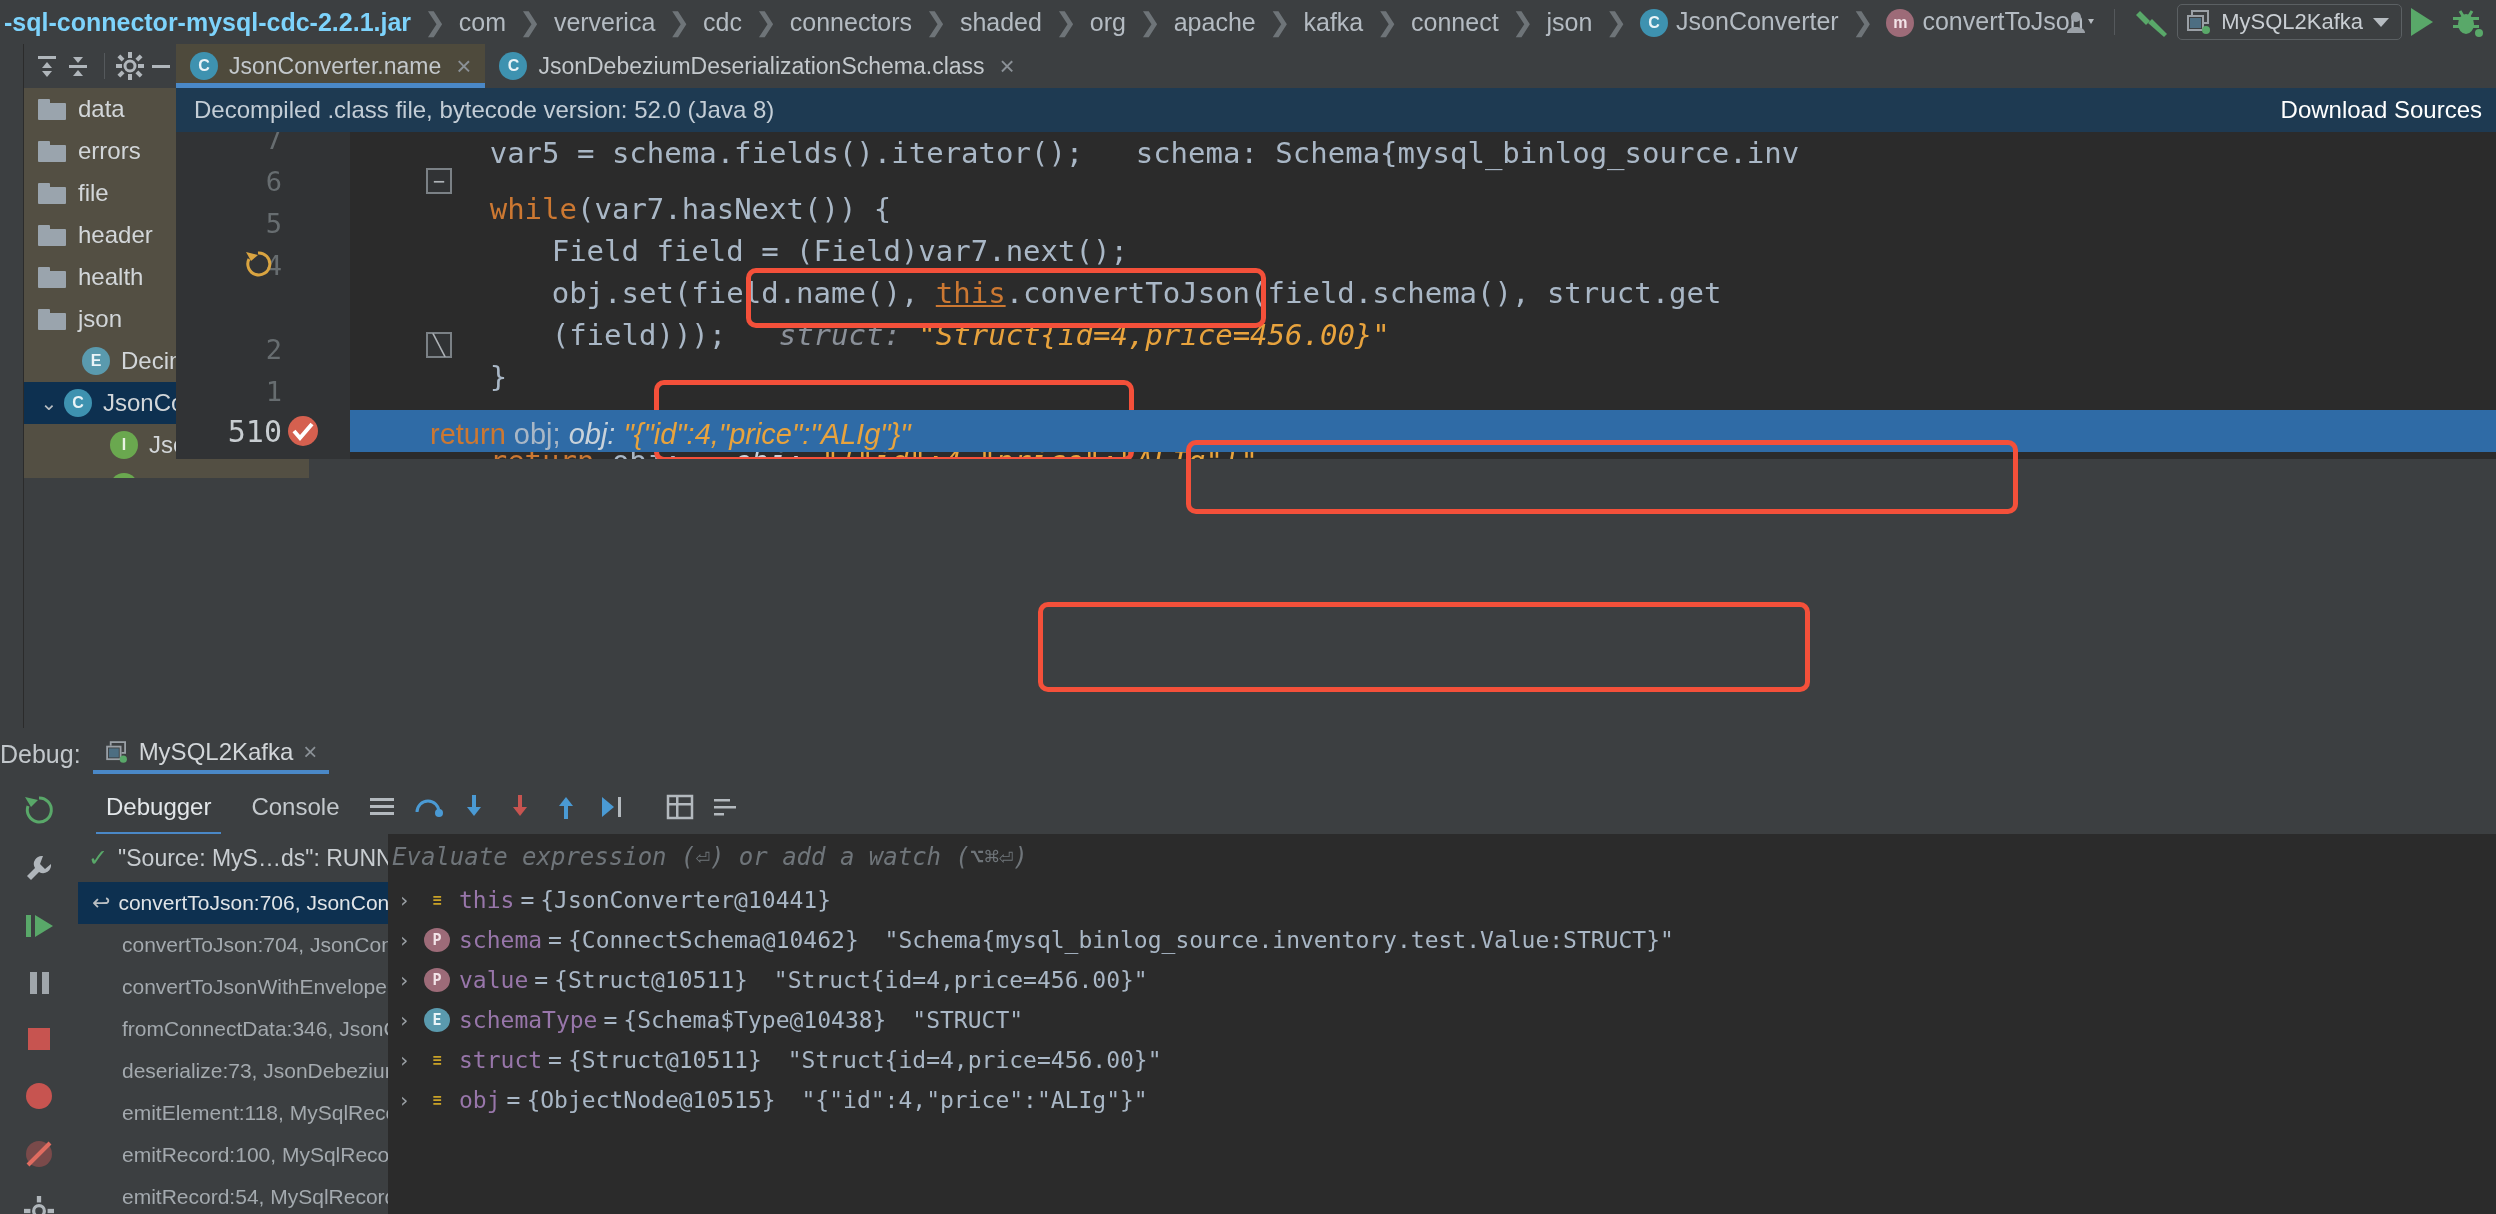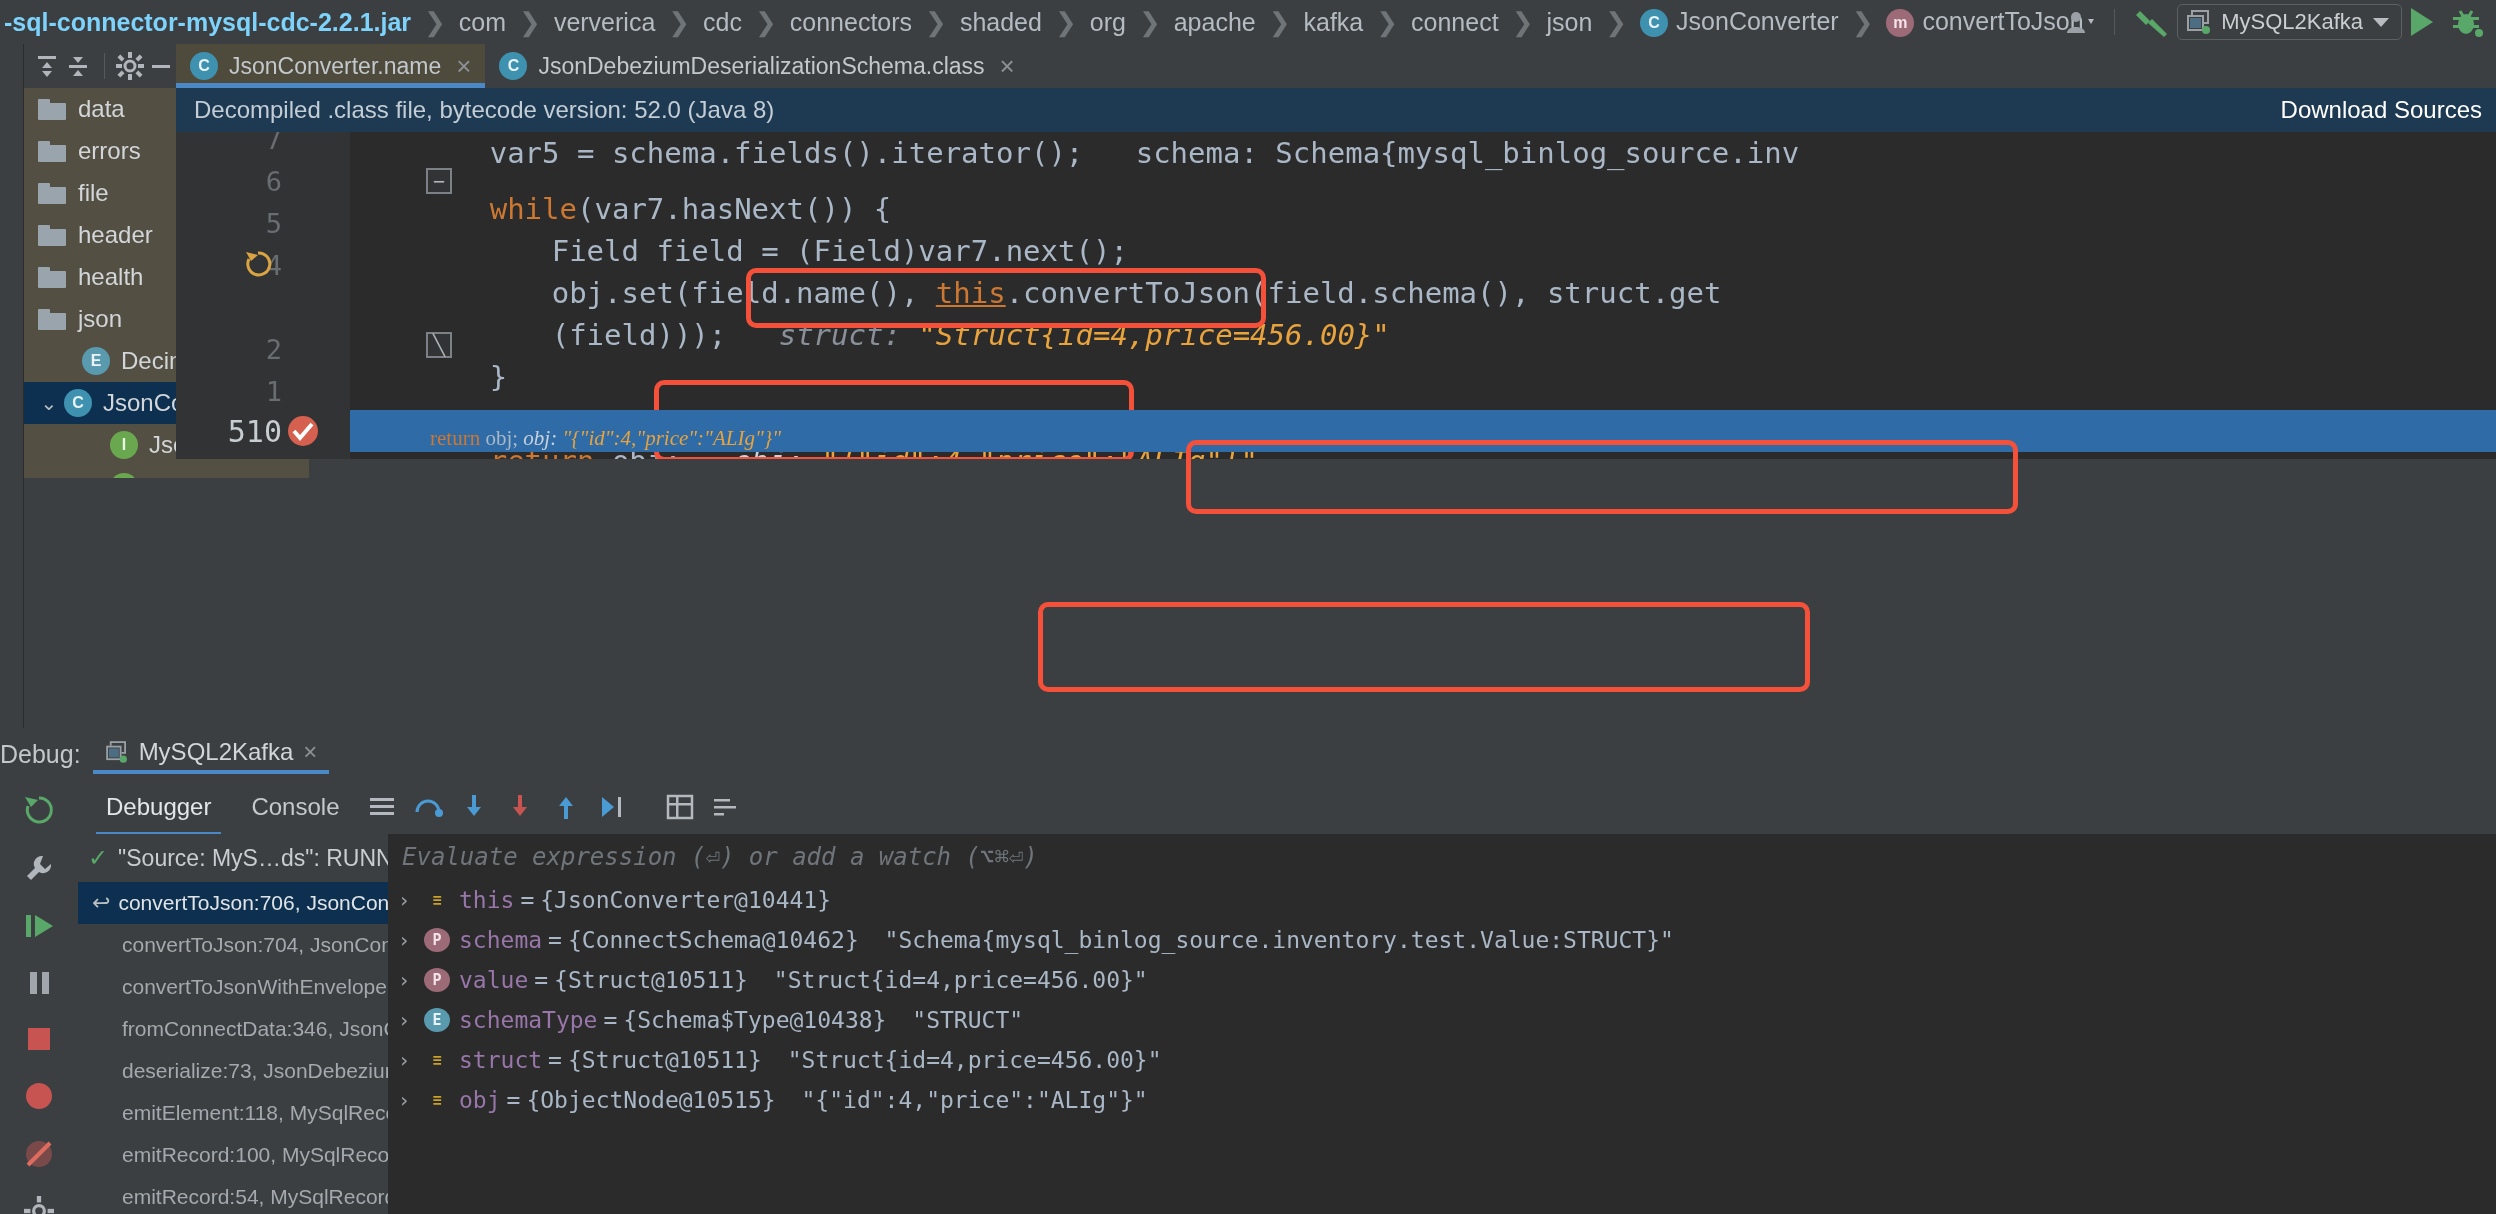--- a/index.html
+++ b/index.html
@@ -188,21 +188,21 @@
     color: #a3a9ae; font-size: 21px; white-space: nowrap; overflow: hidden;
   }
   .frame-row.sel { background: #0d3050; color: #e0e4e7; }
   .frame-row .fi { color: #b9bec2; margin-right: 8px; font-size: 22px; }
 
   .varspanel {
     position: absolute; left: 388px; top: 834px; right: 0; bottom: 0;
     background: #2b2b2b; font-size: 23px;
   }
   .eval-row {
-    height: 46px; display: flex; align-items: center; padding-left: 14px;
+    height: 46px; display: flex; align-items: center; padding-left: 4px;
     color: #6f757a; font-style: italic; font-size: 24px;
     font-family: "DejaVu Sans Mono", monospace;
   }
   .var-row {
     height: 32px; display: flex; align-items: center; padding-left: 10px;
     color: #bcc2c7; font-family: "DejaVu Sans Mono", monospace; font-size: 23px;
     white-space: nowrap;
   }
   .var-arrow { width: 26px; color: #9aa0a5; flex:none; font-size: 20px; }
   .vic {
@@ -475,21 +475,21 @@
         <span class="kw">return</span><span class="pl"> obj;   </span><span class="hint2">obj: </span><span class="strhint">"{"id":4,"price":"ALIg"}"</span>
       </div>
     </div>
 
     <div class="annot" style="left:570px; top:136px; width:520px; height:60px;"></div>
     <div class="annot" style="left:478px; top:248px; width:480px; height:82px;"></div>
   </div>
 
   <div style="position:absolute; left:176px; top:410px; right:0; height:42px; background:#2f6ba6; z-index:0;"></div>
   <div style="position:absolute; left:176px; top:410px; right:0; height:42px; z-index:1;">
-    <span style="position:absolute; left:254px; top:16px; font-family:Liberation Serif, serif; font-size:21px;">
+    <span style="position:absolute; left:254px; top:8px; font-family:Liberation Sans, sans-serif; font-size:29px;">
       <span class="kw">return</span><span class="pl"> obj;   </span><span class="hint2">obj: </span><span class="strhint">"{"id":4,"price":"ALIg"}"</span>
     </span>
   </div>
   <div style="position:absolute; left:176px; top:408px; width:118px; height:46px; background:#313335; z-index:2;">
     <span style="position:absolute; right:12px; top:6px; font-family:'DejaVu Sans Mono',monospace; font-size:30px; color:#c8cdd1;">510</span>
   </div>
   <div style="position:absolute; left:294px; top:408px; width:56px; height:46px; background:#313335; z-index:2;">
     <span style="position:absolute; left:-10px; top:4px;">
       <svg width="38" height="38" viewBox="0 0 38 38">
         <circle cx="19" cy="19" r="15" fill="#d5604f"></circle>

